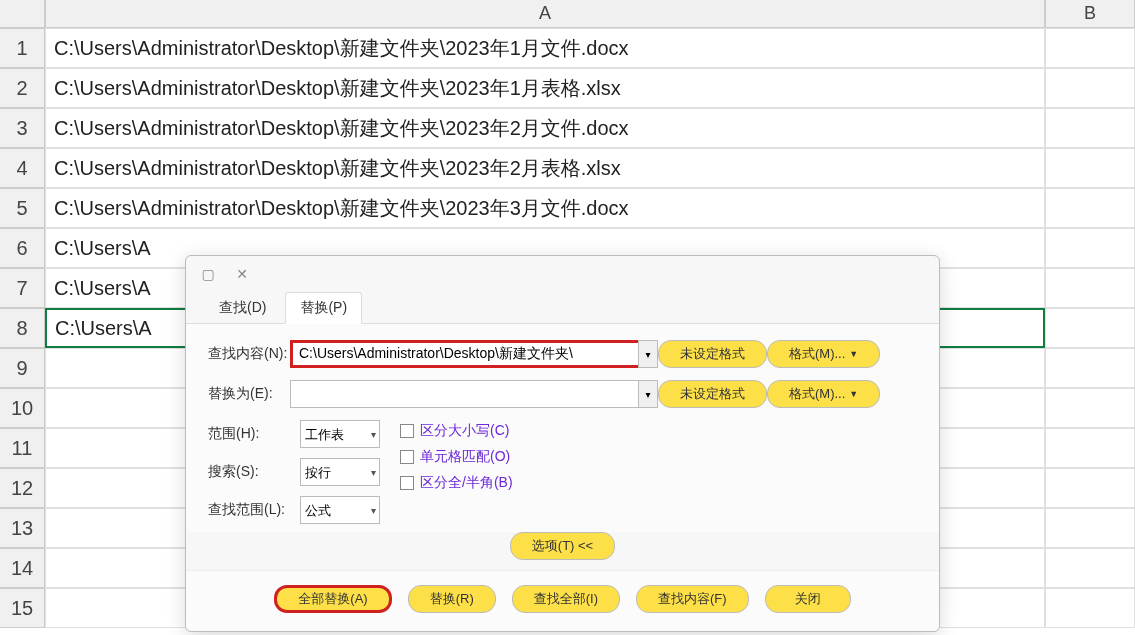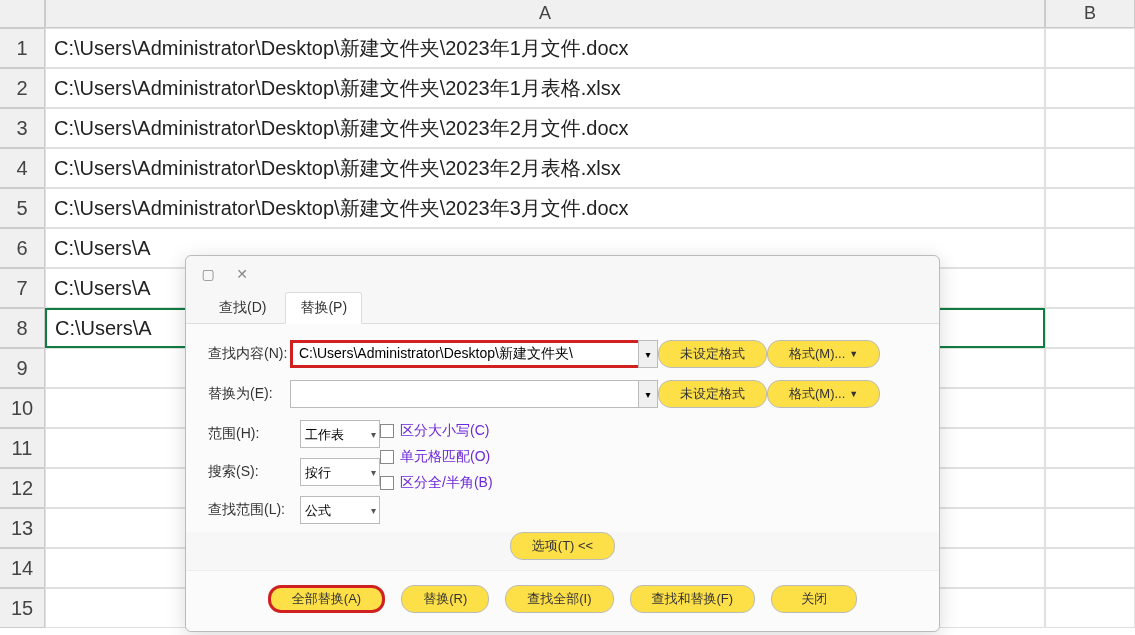--- a/index.html
+++ b/index.html
@@ -30,21 +30,21 @@
     .input-wrap { position: relative; }
     .txt-input { width: 368px; height: 28px; border: 1px solid #bbb; padding: 2px 6px; font-size: 14px; background: #fff; }
     .txt-input.highlight { border: 3px solid #d02020; }
     .dd-arrow { position: absolute; right: 0; top: 0; width: 20px; height: 28px; border: 1px solid #bbb; background: #f0f0f0; display: flex; align-items: center; justify-content: center; font-size: 10px; cursor: pointer; }
     .btn { height: 28px; padding: 0 21px; border: 1px solid #bbb; background: #fde047; font-size: 13px; color: #333; cursor: pointer; border-radius: 13px; display: inline-flex; align-items: center; justify-content: center; }
     .btn.wide { min-width: 86px; }
     .small-select { width: 70px; height: 28px; border: 1px solid #bbb; background: #fff; font-size: 13px; padding: 2px 4px; }
     .chk-row { display: flex; align-items: center; gap: 6px; font-size: 14px; color: #6d28d9; margin-bottom: 6px; }
     .chk { width: 14px; height: 14px; border: 1px solid #888; background: #fff; }
     
-    .lower-grid { display: flex; align-items: flex-start; }
+    .lower-grid { display: flex; gap: 20px; align-items: flex-start; }
     .left-col { display: flex; flex-direction: column; gap: 10px; }
     .left-row { display: flex; align-items: center; gap: 10px; }
     .right-chk-col { display: flex; flex-direction: column; gap: 2px; padding-top: 2px; }
     
     .options-row { display: flex; justify-content: center; padding: 0 22px 10px 22px; }
     .footer { display: flex; justify-content: center; gap: 16px; padding: 14px 22px 18px 22px; border-top: 1px solid #eee; background: #fbfbfb; border-radius: 0 0 6px 6px; }
     .btn.highlight-border { border: 3px solid #d02020; position: relative; }
     
     .dd-sel { position: relative; display: inline-flex; width: 80px; }
     .dd-sel .small-select { width: 100%; appearance: none; padding-right: 18px; }
@@ -202,16 +202,16 @@
   </div>
 
   <div class="options-row">
     <button class="btn wide">选项(T) &lt;&lt;</button>
   </div>
 
   <div class="footer">
     <button class="btn wide highlight-border">全部替换(A)</button>
     <button class="btn wide">替换(R)</button>
     <button class="btn wide">查找全部(I)</button>
-    <button class="btn wide">查找和替换(F)</button>
+    <button class="btn wide">查找内容(F)</button>
     <button class="btn wide">关闭</button>
   </div>
 </div>
 
 </body></html>

